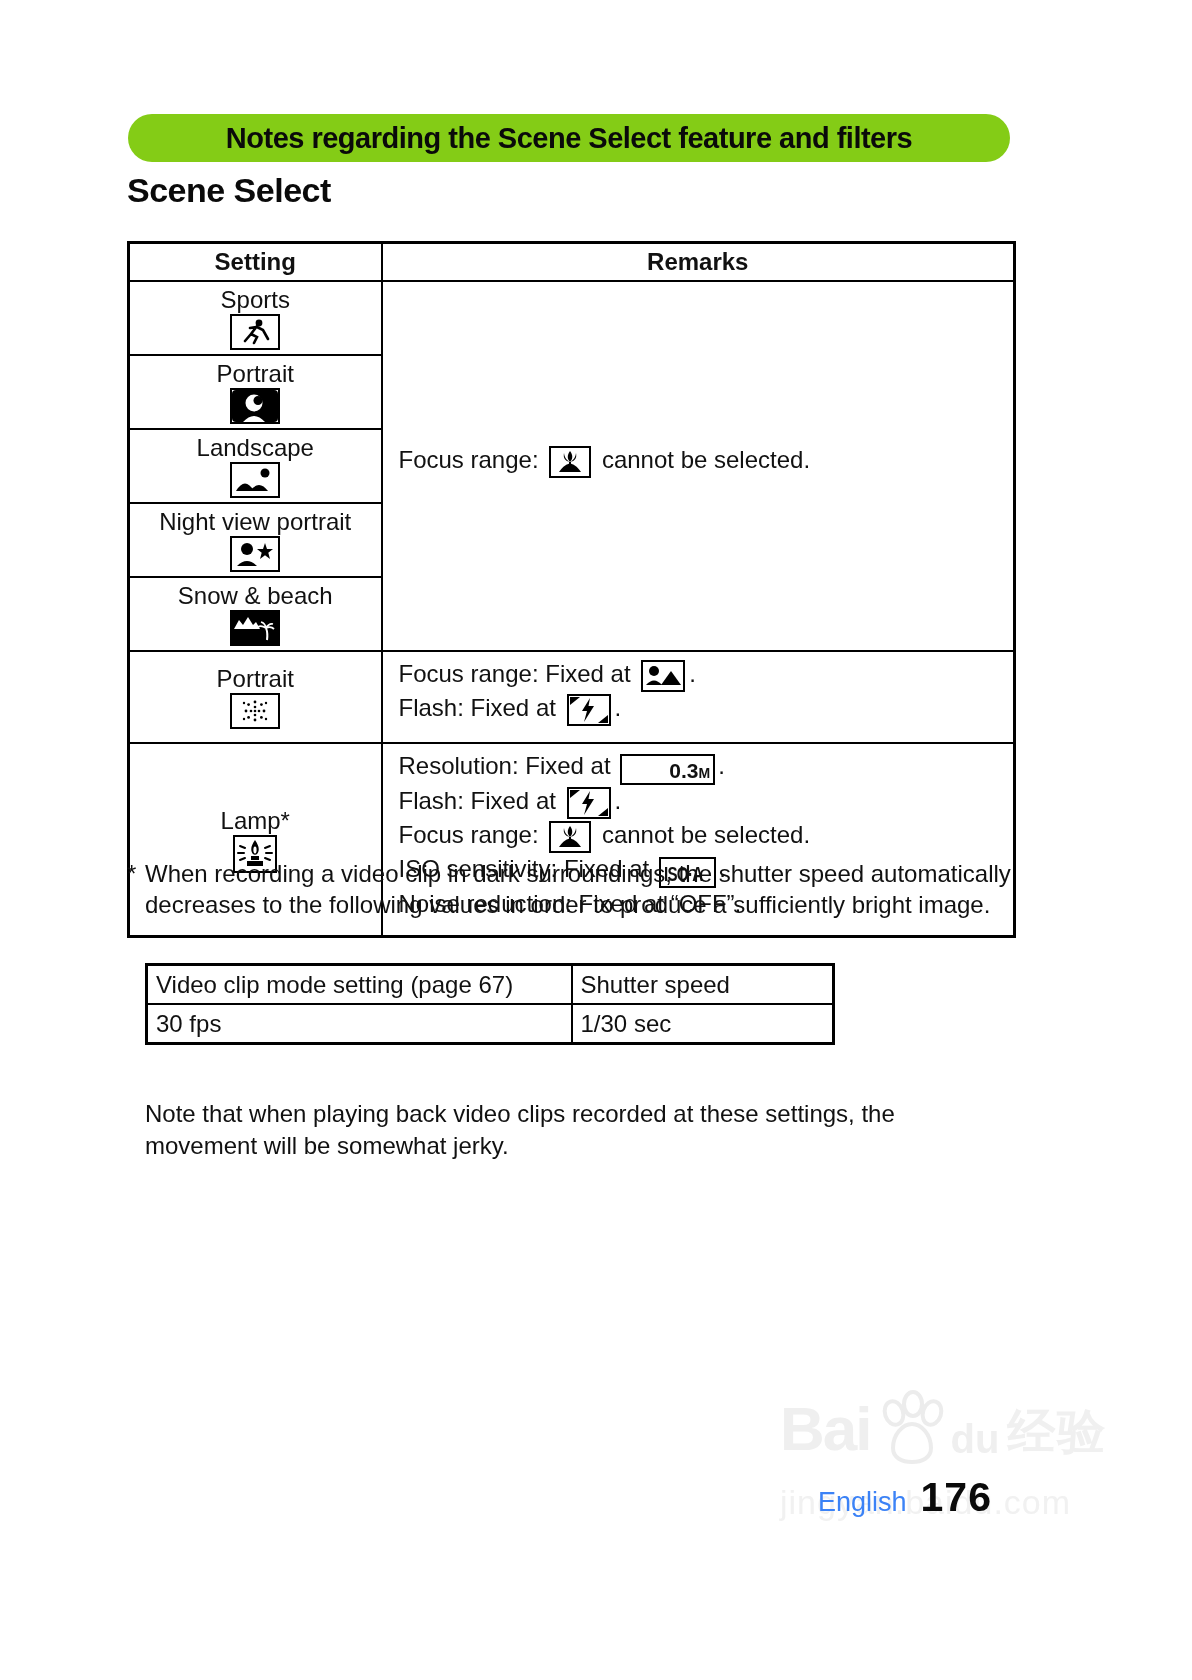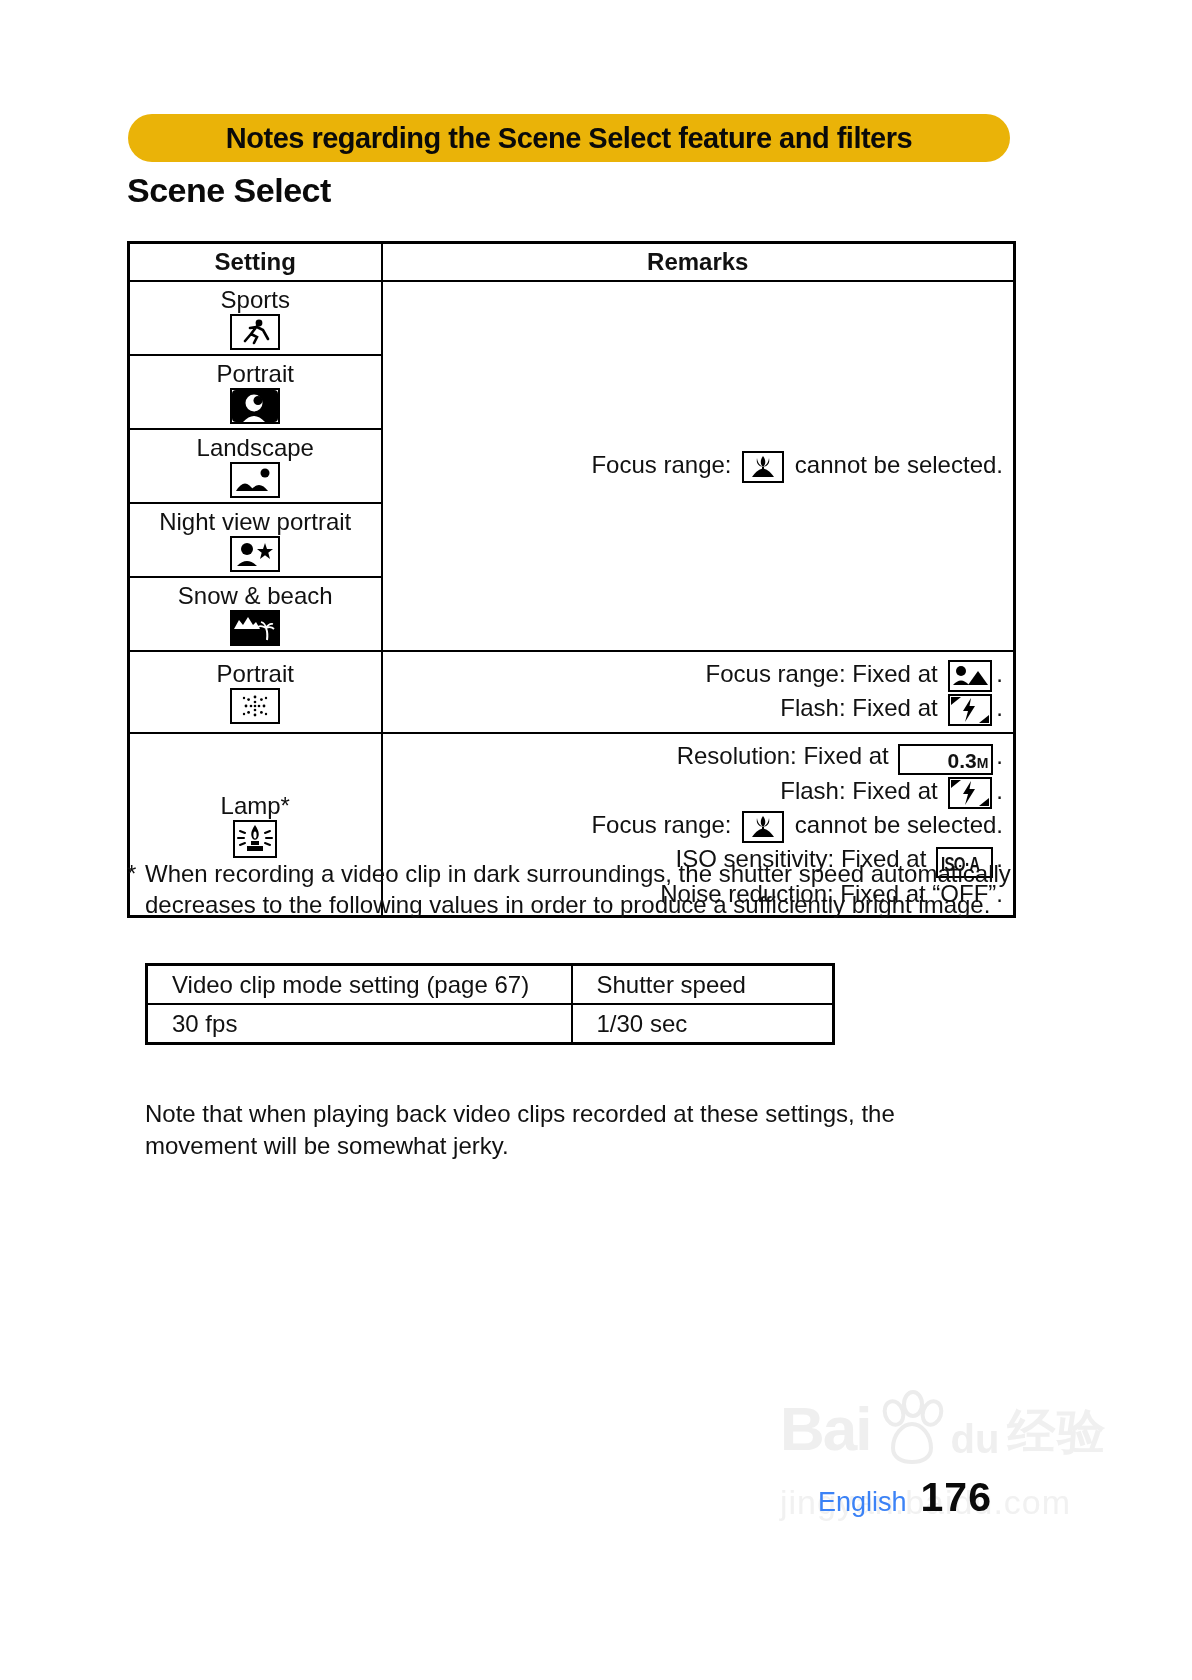--- a/index.html
+++ b/index.html
@@ -3,21 +3,21 @@
 <meta charset="utf-8">
 <style>
   html,body{margin:0;padding:0;background:#fff;}
   body{
     width:1192px;height:1680px;position:relative;
     font-family:"Liberation Sans","DejaVu Sans",sans-serif;
     color:#111;-webkit-font-smoothing:antialiased;
   }
   .banner{
     position:absolute;left:128px;top:114px;width:882px;height:48px;
-    background:#eab308;border-radius:26px;
+    background:#84cc16;border-radius:26px;
     display:flex;align-items:center;justify-content:center;
     font-size:29px;font-weight:bold;letter-spacing:-0.5px;color:#0a0a0a;
   }
   .section-title{
     position:absolute;left:127px;top:171px;
     font-size:34px;font-weight:bold;letter-spacing:-0.5px;color:#0a0a0a;
   }
   
   table.scene{
     position:absolute;left:127px;top:241px;
@@ -28,21 +28,21 @@
   table.scene th{height:36px;font-size:24px;font-weight:bold;text-align:center;padding:0;margin-top:8px;}
   col.c-setting{width:253px;}
   td.setting-cell{
     text-align:center;vertical-align:middle;font-size:24px;padding:4px 0;
   }
   td.setting-cell .setting-label{line-height:28px;}
   tr.scene-row{height:67px;}
   tr.fireworks-row{height:68px;}
   tr.lamp-row{height:153px;}
   td.remarks-cell{
-    font-size:24px;padding:6px 10px 6px 16px;vertical-align:middle;line-height:31px;text-align:right;
+    font-size:24px;padding:6px 10px 16px 16px;vertical-align:middle;line-height:31px;
   }
   .icon-frame{
     display:inline-block;border:2px solid #000;background:#fff;line-height:0;
     vertical-align:middle;
   }
   .inline-icon{vertical-align:-8px;margin:0 4px;}
   .badge{
     display:inline-block;border:2px solid #000;line-height:1;
     padding:2px 3px 1px 3px;font-weight:bold;vertical-align:-4px;margin:0 3px;
     white-space:nowrap;
@@ -59,21 +59,21 @@
     font-size:24px;line-height:31px;display:flex;
   }
   .footnote .marker{width:18px;flex:none;}
   
   table.video{
     position:absolute;left:145px;top:963px;border-collapse:collapse;table-layout:fixed;
     border:3px solid #000;width:687px;
   }
   table.video th,table.video td{
     border:2px solid #000;font-size:24px;font-weight:normal;text-align:left;
-    padding:3px 8px 3px 24px;height:31px;
+    padding:3px 8px 3px 8px;height:31px;
   }
   col.vc1{width:425px;} col.vc2{width:262px;}
   .note{
     position:absolute;left:145px;top:1098px;width:845px;
     font-size:24px;line-height:32px;
   }
   
   .watermark{
     position:absolute;left:780px;top:1390px;width:360px;height:180px;
     color:#ededed;z-index:1;user-select:none;

